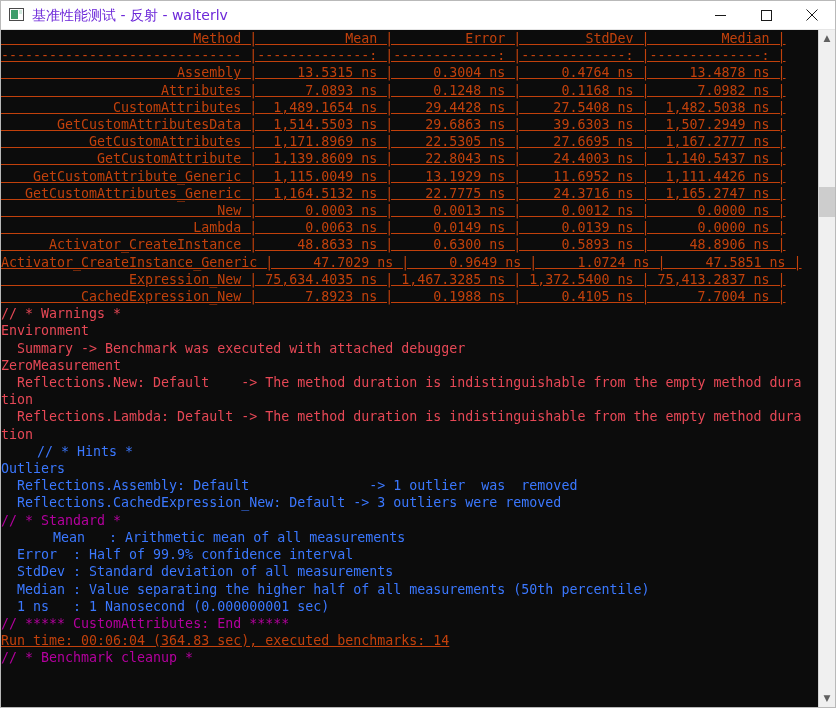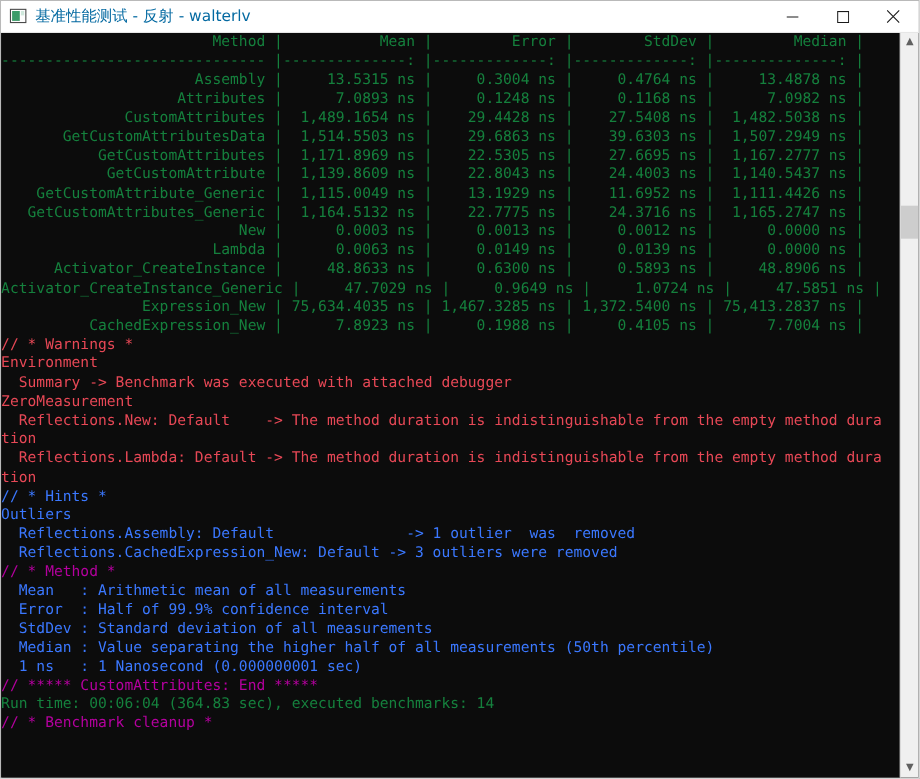--- a/index.html
+++ b/index.html
@@ -56,21 +56,21 @@
     background: #3c9c6a;
   }
   .title-icon .sq2 {
     position: absolute;
     left: 10px; top: 3px;
     width: 3px; height: 4px;
     background: #cfe8dc;
   }
   .title-text {
     font-size: 14px;
-    color: #0369a1;
+    color: #6d28d9;
     white-space: nowrap;
     letter-spacing: 0px;
     line-height: 18px;
     font-family: "DejaVu Sans", "Liberation Sans", sans-serif;
   }
   .win-buttons {
     margin-left: auto;
     display: flex;
     height: 28px;
   }
@@ -101,23 +101,23 @@
   pre.term {
     margin: 0;
     padding: 0;
     font-family: "DejaVu Sans Mono", "Liberation Mono", monospace;
     font-size: 13.3px;
     line-height: 17.2px;
     color: #7ddfe8;
     white-space: pre;
     letter-spacing: 0px;
   }
-  .c-cyan    { color: #15803d; }
+  .c-cyan    { color: #c2410c; text-decoration: underline; }
   .c-red     { color: #e74856; }
-  .c-blue    { color: #3b78ff; }
+  .c-blue    { color: #3b78ff; margin-left: 36px; }
   .c-magenta { color: #b4009e; }
   
   .scrollbar {
     width: 17px;
     min-width: 17px;
     background: #f0f0f0;
     border-left: 1px solid #d6d6d6;
     position: relative;
     box-sizing: border-box;
   }
@@ -198,21 +198,21 @@
   Summary -&gt; Benchmark was executed with attached debugger
 ZeroMeasurement
   Reflections.New: Default    -&gt; The method duration is indistinguishable from the empty method dura
 tion
   Reflections.Lambda: Default -&gt; The method duration is indistinguishable from the empty method dura
 tion</span>
 <span class="c-blue" id="hints">// * Hints *
 Outliers
   Reflections.Assembly: Default               -&gt; 1 outlier  was  removed
   Reflections.CachedExpression_New: Default -&gt; 3 outliers were removed</span>
-<span id="legends"><span class="c-magenta">// * Method *
+<span id="legends"><span class="c-magenta">// * Standard *
 </span><span class="c-blue">  Mean   : Arithmetic mean of all measurements
   Error  : Half of 99.9% confidence interval
   StdDev : Standard deviation of all measurements
   Median : Value separating the higher half of all measurements (50th percentile)
   1 ns   : 1 Nanosecond (0.000000001 sec)</span></span>
 <span id="runend"><span class="c-magenta">// ***** CustomAttributes: End *****
 </span><span class="c-cyan">Run time: 00:06:04 (364.83 sec), executed benchmarks: 14</span></span>
 <span class="c-magenta" id="artifacts">// * Benchmark cleanup *</span></pre>
     </div>
 

